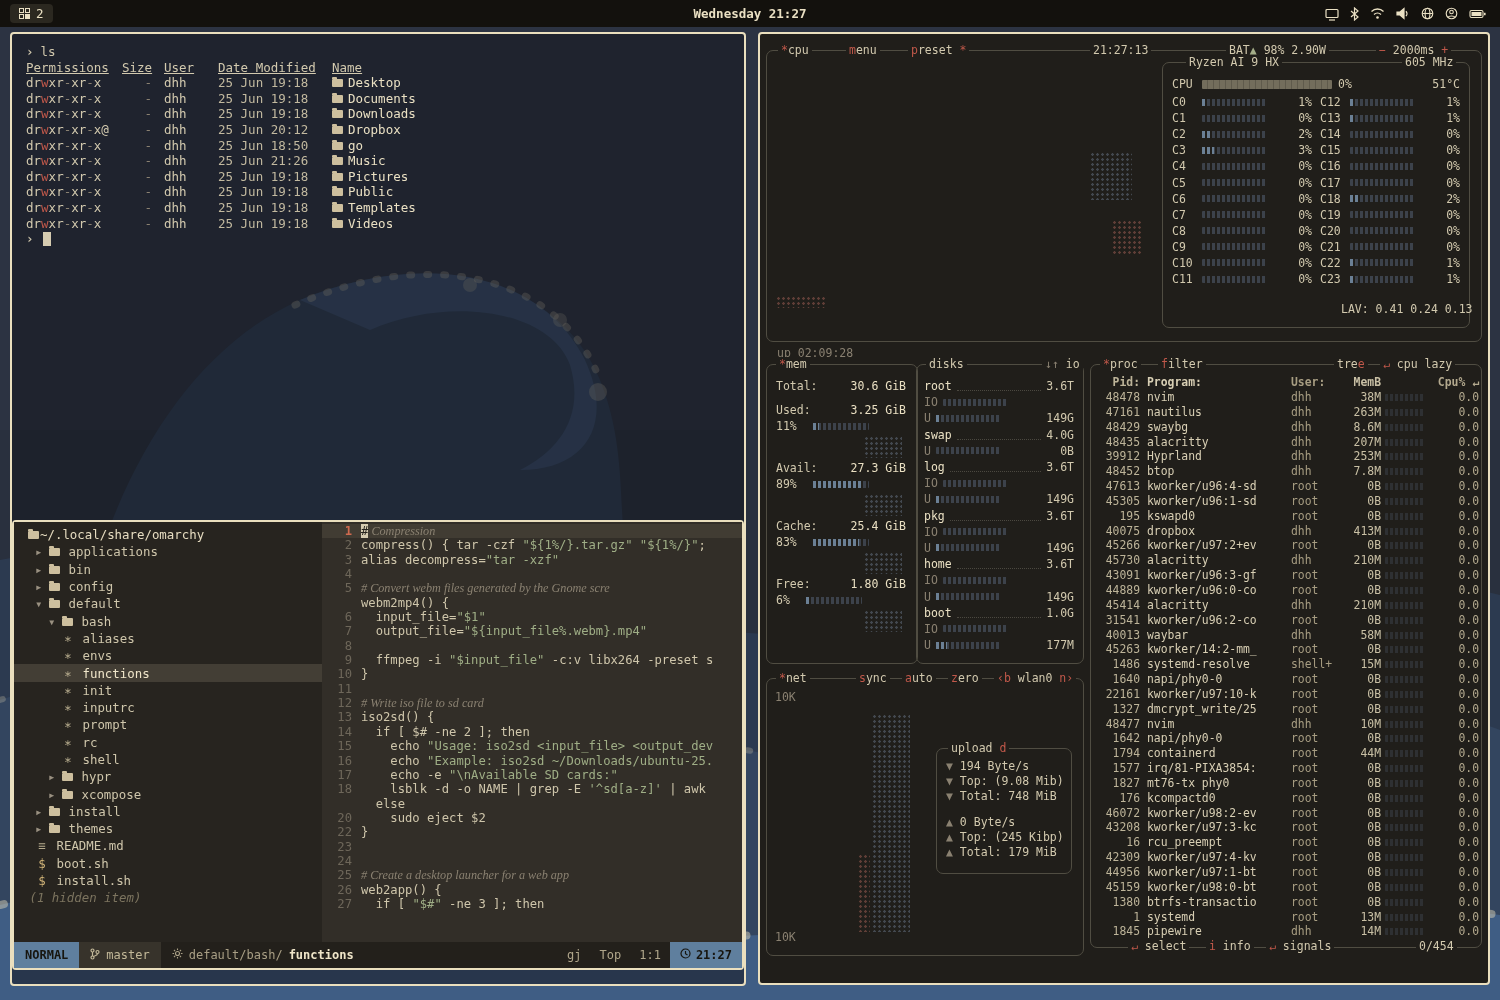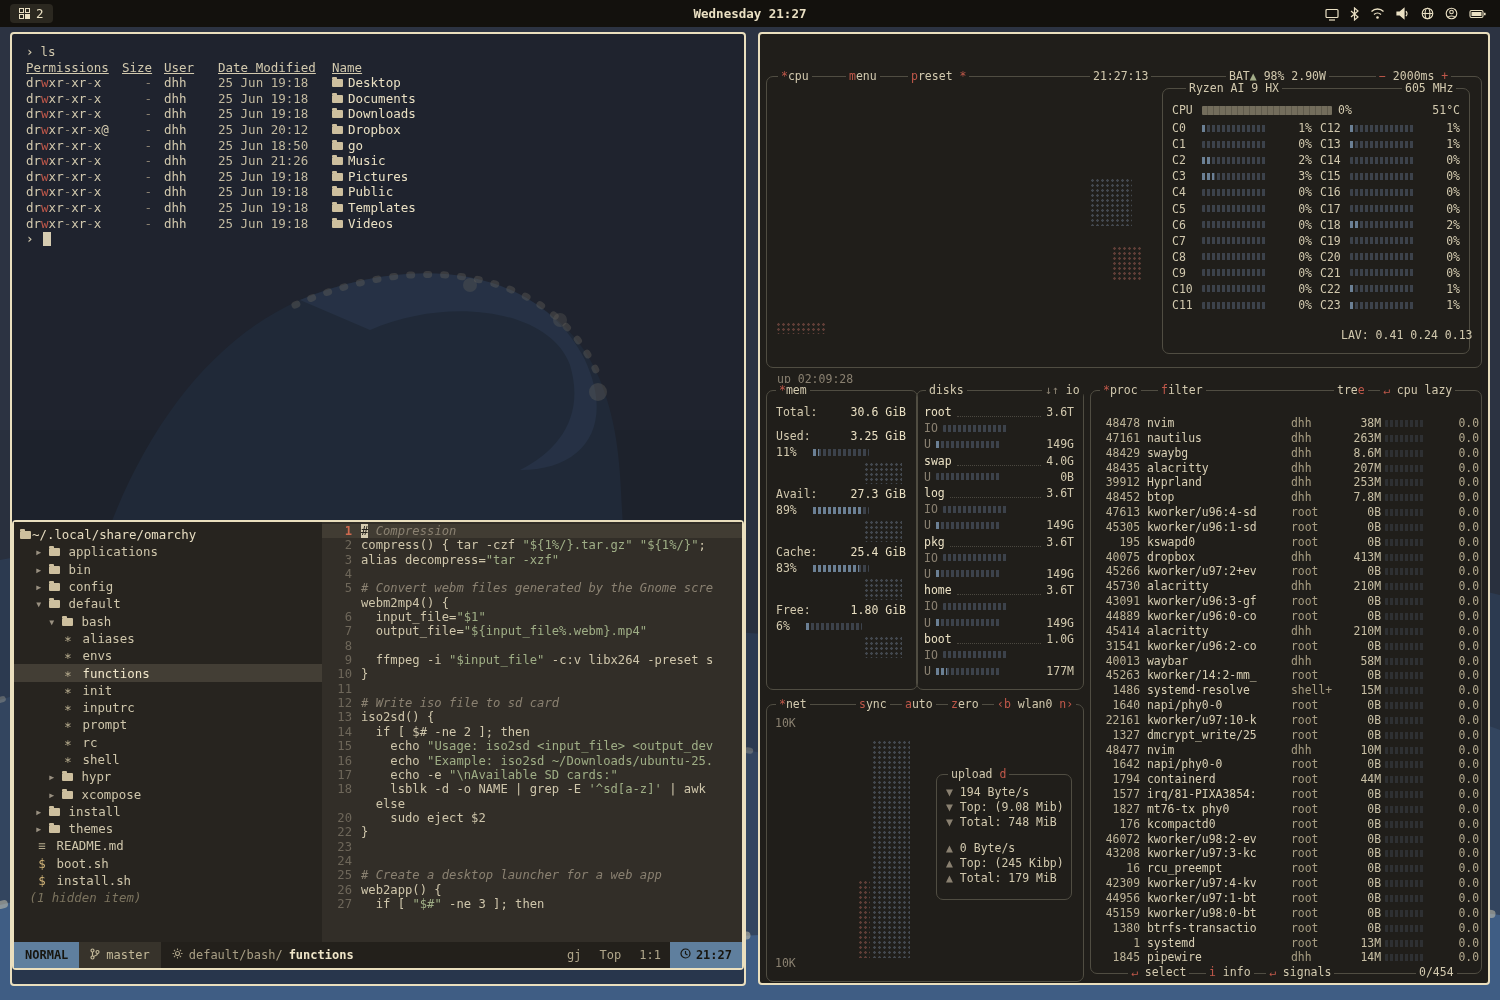--- a/index.html
+++ b/index.html
@@ -49,36 +49,36 @@
   .tree-row{height:17.3px;display:flex;align-items:center;white-space:pre;color:#cfc6ab;}
   .tree-row.sel{background:#433e35;color:#f0e6ca;}
   .tchev{color:#9a9181;width:12px;display:inline-block;}
   .tico{color:#b6ab8d;width:14px;display:inline-block;text-align:center;}
   .tree-dim{color:#7c745f;font-style:italic;}
   #nv-code{flex:1;background:#322e28;font-size:12.2px;overflow:hidden;padding-top:2px;}
   .crow{height:14.35px;line-height:14.35px;display:flex;white-space:pre;}
   .crow.hl{background:#413c33;}
   .cnum{width:30px;text-align:right;padding-right:9px;color:#6e675a;flex:none;}
   .cnum.cur{color:#cf6a4f;font-weight:bold;}
-  .tok-cmt{color:#8a8171;font-style:italic;}
+  .tok-cmt{color:#8a8171;font-style:italic;font-family:Liberation Serif, serif;}
   .tok-str{color:#9fae86;}
   .tok-code{color:#cfc6ab;}
   .curblk{background:#d5cbb0;color:#26231e;}
   .statusline{height:26px;background:#23201b;display:flex;align-items:center;font-size:12px;flex:none;}
   .sl-mode{background:var(--blue);color:#17150f;font-weight:bold;padding:0 11px;height:100%;display:flex;align-items:center;}
   .sl-seg{background:#37332b;color:#c3b999;padding:0 11px;height:100%;display:flex;align-items:center;gap:6px;}
   .sl-path{padding:0 11px;color:#a99f85;display:flex;align-items:center;gap:6px;}
   .sl-file{color:#efe5c8;font-weight:bold;}
   .sl-right{margin-left:auto;display:flex;align-items:center;height:100%;}
   .sl-item{padding:0 9px;color:#b0a68b;}
   .sl-time{background:var(--blue);color:#17150f;font-weight:bold;padding:0 10px;height:100%;display:flex;align-items:center;gap:5px;}
 
   
   #btop{left:758px;top:32px;width:732px;height:953px;background:var(--bbg);z-index:2;font-size:11.5px;}
-  #btop-inner{position:absolute;inset:0;margin-top:26px;}
+  #btop-inner{position:absolute;inset:0;}
   .bbox{position:absolute;border:1px solid var(--bbor);border-radius:7px;}
   .blab{position:absolute;height:14px;line-height:14px;background:var(--bbg);padding:0 3px;white-space:pre;z-index:2;}
   .c-red{color:var(--red);} .c-cream{color:var(--cream);} .c-dim{color:var(--dim);}
   .c-green{color:var(--green);} .c-bright{color:var(--bright);} .c-yellow{color:var(--yellow);}
   .meter{display:inline-block;height:7px;border-radius:1px;position:relative;flex:none;
          background:repeating-linear-gradient(90deg,#3c424b 0 3px,transparent 3px 5px);}
   .meter .fill{position:absolute;left:0;top:0;height:100%;
          background:repeating-linear-gradient(90deg,#6b8095 0 3px,transparent 3px 5px);}
   .solidbar{display:inline-block;width:130px;height:9px;border-radius:1px;flex:none;
          background:repeating-linear-gradient(90deg,#736d5c 0 5px,#5f5a4c 5px 6px);}
@@ -209,21 +209,21 @@
       <div class="lsrow"><span class="lsc0"><span class="c-cream">d</span><span class="c-cream">r</span><span class="c-red">w</span><span class="c-cream">x</span><span class="c-cream">r</span><span class="c-dim">-</span><span class="c-cream">x</span><span class="c-cream">r</span><span class="c-dim">-</span><span class="c-cream">x</span></span><span class="lsc1 c-dim">-</span><span class="lsc2 c-cream">dhh</span><span class="lsc3 c-date">25 Jun 19:18</span><span class="lsc4"><span><span class="fold"></span></span><span class="c-bright">Videos</span></span></div>
     </div>
   <div class="trow">
     <span class="prompt">›</span><span class="blockcursor"></span>
   </div>
 </section>
 
 <section id="nvim" class="window">
   <div class="nv-main">
     <aside id="nv-tree">
-      <div class="tree-row" style="padding-left:4px">
+      <div class="tree-row" style="padding-left:12px">
         <span class="tico"><span class="fold"></span></span>
         <span style="color:#e6dcc0">~/.local/share/omarchy</span>
       </div>
       <div id="tree-items">
           <div class="tree-row" style="padding-left: 21px;"><span class="tchev">▸</span><span class="tico"><span class="fold"></span></span><span> applications</span></div>
           <div class="tree-row" style="padding-left: 21px;"><span class="tchev">▸</span><span class="tico"><span class="fold"></span></span><span> bin</span></div>
           <div class="tree-row" style="padding-left: 21px;"><span class="tchev">▸</span><span class="tico"><span class="fold"></span></span><span> config</span></div>
           <div class="tree-row" style="padding-left: 21px;"><span class="tchev">▾</span><span class="tico"><span class="fold"></span></span><span> default</span></div>
           <div class="tree-row" style="padding-left: 34px;"><span class="tchev">▾</span><span class="tico"><span class="fold"></span></span><span> bash</span></div>
           <div class="tree-row" style="padding-left: 47px;"><span class="tico">∗</span><span> aliases</span></div>
@@ -437,20 +437,21 @@
         <div class="netline"><span class="c-dim">▲ </span><span class="c-cream">0 Byte/s</span></div>
         <div class="netline"><span class="c-dim">▲ </span><span class="c-cream">Top: (245 Kibp)</span></div>
         <div class="netline"><span class="c-dim">▲ </span><span class="c-cream">Total: 179 MiB</span></div>
       </div>
 
   <div class="bbox" style="left:330px;top:330px;width:390px;height:582px"></div>
   <span class="blab" style="left:340px;top:323px" id="bl-proc"><span class="c-red">*</span><span class="c-cream">proc</span></span>
   <span class="blab" style="left:398px;top:323px" id="bl-filter"><span class="c-red">f</span><span class="c-cream">ilter</span></span>
   <span class="blab" style="left:574px;top:323px" id="bl-tree"><span class="c-cream">tre</span><span class="c-red">e</span></span>
   <span class="blab" style="left:620px;top:323px" id="bl-sort"><span class="c-red">↵ </span><span class="c-cream">cpu lazy</span></span>
+  <div class="pcols" id="proc-cols" style="position:absolute;left:336px;top:340px;width:378px"><span class="p-pid">Pid:</span><span class="p-prog">Program:</span><span class="p-user">User:</span><span class="p-mem">MemB</span><span class="p-met"></span><span class="p-cpu">Cpu% ↵</span></div>
   <div id="proc-rows" style="position:absolute;left:336px;top:356px;width:378px">
         <div class="prow"><span class="p-pid">48478</span><span class="p-prog">nvim</span><span class="p-user">dhh</span><span class="p-mem">38M</span><span class="p-met"><span class="meter" style="width: 40px; opacity: 0.5;"></span></span><span class="p-cpu">0.0</span></div>
         <div class="prow"><span class="p-pid">47161</span><span class="p-prog">nautilus</span><span class="p-user">dhh</span><span class="p-mem">263M</span><span class="p-met"><span class="meter" style="width: 40px; opacity: 0.5;"></span></span><span class="p-cpu">0.0</span></div>
         <div class="prow"><span class="p-pid">48429</span><span class="p-prog">swaybg</span><span class="p-user">dhh</span><span class="p-mem">8.6M</span><span class="p-met"><span class="meter" style="width: 40px; opacity: 0.5;"></span></span><span class="p-cpu">0.0</span></div>
         <div class="prow"><span class="p-pid">48435</span><span class="p-prog">alacritty</span><span class="p-user">dhh</span><span class="p-mem">207M</span><span class="p-met"><span class="meter" style="width: 40px; opacity: 0.5;"></span></span><span class="p-cpu">0.0</span></div>
         <div class="prow"><span class="p-pid">39912</span><span class="p-prog">Hyprland</span><span class="p-user">dhh</span><span class="p-mem">253M</span><span class="p-met"><span class="meter" style="width: 40px; opacity: 0.5;"></span></span><span class="p-cpu">0.0</span></div>
         <div class="prow"><span class="p-pid">48452</span><span class="p-prog">btop</span><span class="p-user">dhh</span><span class="p-mem">7.8M</span><span class="p-met"><span class="meter" style="width: 40px; opacity: 0.5;"></span></span><span class="p-cpu">0.0</span></div>
         <div class="prow"><span class="p-pid">47613</span><span class="p-prog">kworker/u96:4-sd</span><span class="p-user">root</span><span class="p-mem">0B</span><span class="p-met"><span class="meter" style="width: 40px; opacity: 0.5;"></span></span><span class="p-cpu">0.0</span></div>
         <div class="prow"><span class="p-pid">45305</span><span class="p-prog">kworker/u96:1-sd</span><span class="p-user">root</span><span class="p-mem">0B</span><span class="p-met"><span class="meter" style="width: 40px; opacity: 0.5;"></span></span><span class="p-cpu">0.0</span></div>
         <div class="prow"><span class="p-pid">195</span><span class="p-prog">kswapd0</span><span class="p-user">root</span><span class="p-mem">0B</span><span class="p-met"><span class="meter" style="width: 40px; opacity: 0.5;"></span></span><span class="p-cpu">0.0</span></div>

